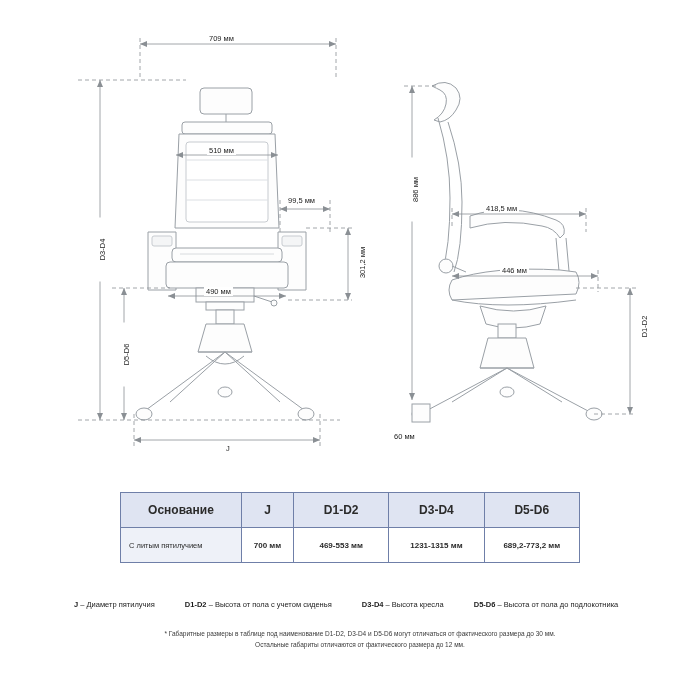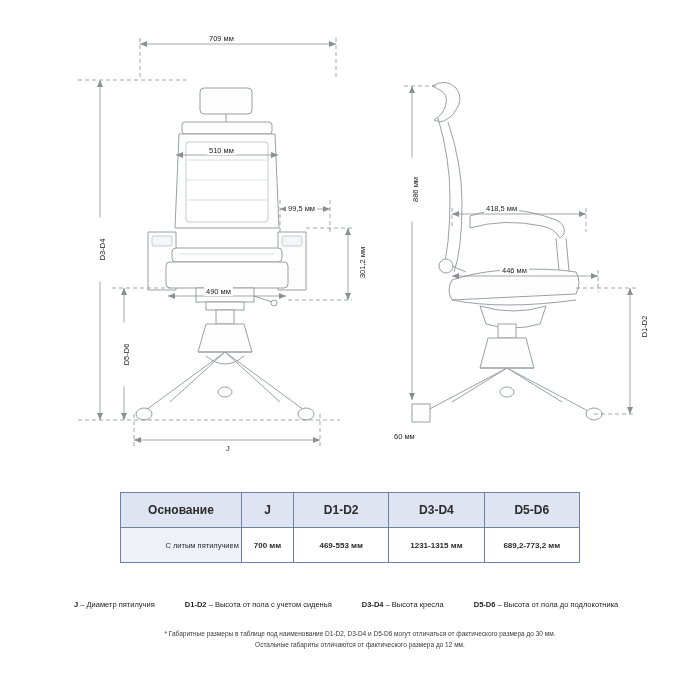--- a/index.html
+++ b/index.html
@@ -33,21 +33,21 @@
   }
   .spec-table thead th {
     background:#dfe4f2;
     font-weight:bold;
     font-size:12px;
     height:26px;
   }
   .spec-table tbody td { height:26px; background:#ffffff; }
   .spec-table tbody tr td:first-child {
     background:#eef1f8;
-    text-align:right;
+    text-align:left;
     padding-left:8px;
     font-size:7.5px;
   }
   .spec-table tbody td.val { font-weight:bold; font-size:8px; }
 
   .col-name { width:120px; }
   .col-j { width:50px; }
   .col-d { width:96px; }
 
   
@@ -237,21 +237,21 @@
         <path d="M630 288 l-3 7 h6 z" fill="#8a8f94" stroke="none"></path>
         <path d="M630 414 l-3 -7 h6 z" fill="#8a8f94" stroke="none"></path>
         <line x1="576" y1="288" x2="636" y2="288" stroke-dasharray="4 3"></line>
         <line x1="594" y1="414" x2="636" y2="414" stroke-dasharray="4 3"></line>
       </g>
     </g>
   </svg>
 
   <div class="dim" style="left:207px; top:34px;">709 мм</div>
   <div class="dim" style="left:207px; top:146px;">510 мм</div>
-  <div class="dim" style="left:286px; top:196px;margin-top:8px;">99,5 мм</div>
+  <div class="dim" style="left:286px; top:196px;">99,5 мм</div>
   <div class="dim" style="left:204px; top:287px;">490 мм</div>
   <div class="dim vert" style="left:330px; top:258px; width:60px; text-align:center;">301,2 мм</div>
   <div class="dim vert" style="left:70px; top:245px; width:60px; text-align:center;">D3-D4</div>
   <div class="dim vert" style="left:94px; top:350px; width:60px; text-align:center;">D5-D6</div>
   <div class="dim" style="left:224px; top:444px;">J</div>
 
   <div class="dim vert" style="left:383px; top:185px; width:60px; text-align:center;">886 мм</div>
   <div class="dim" style="left:484px; top:204px;">418,5 мм</div>
   <div class="dim" style="left:500px; top:266px;">446 мм</div>
   <div class="dim vert" style="left:612px; top:322px; width:60px; text-align:center;">D1-D2</div>

